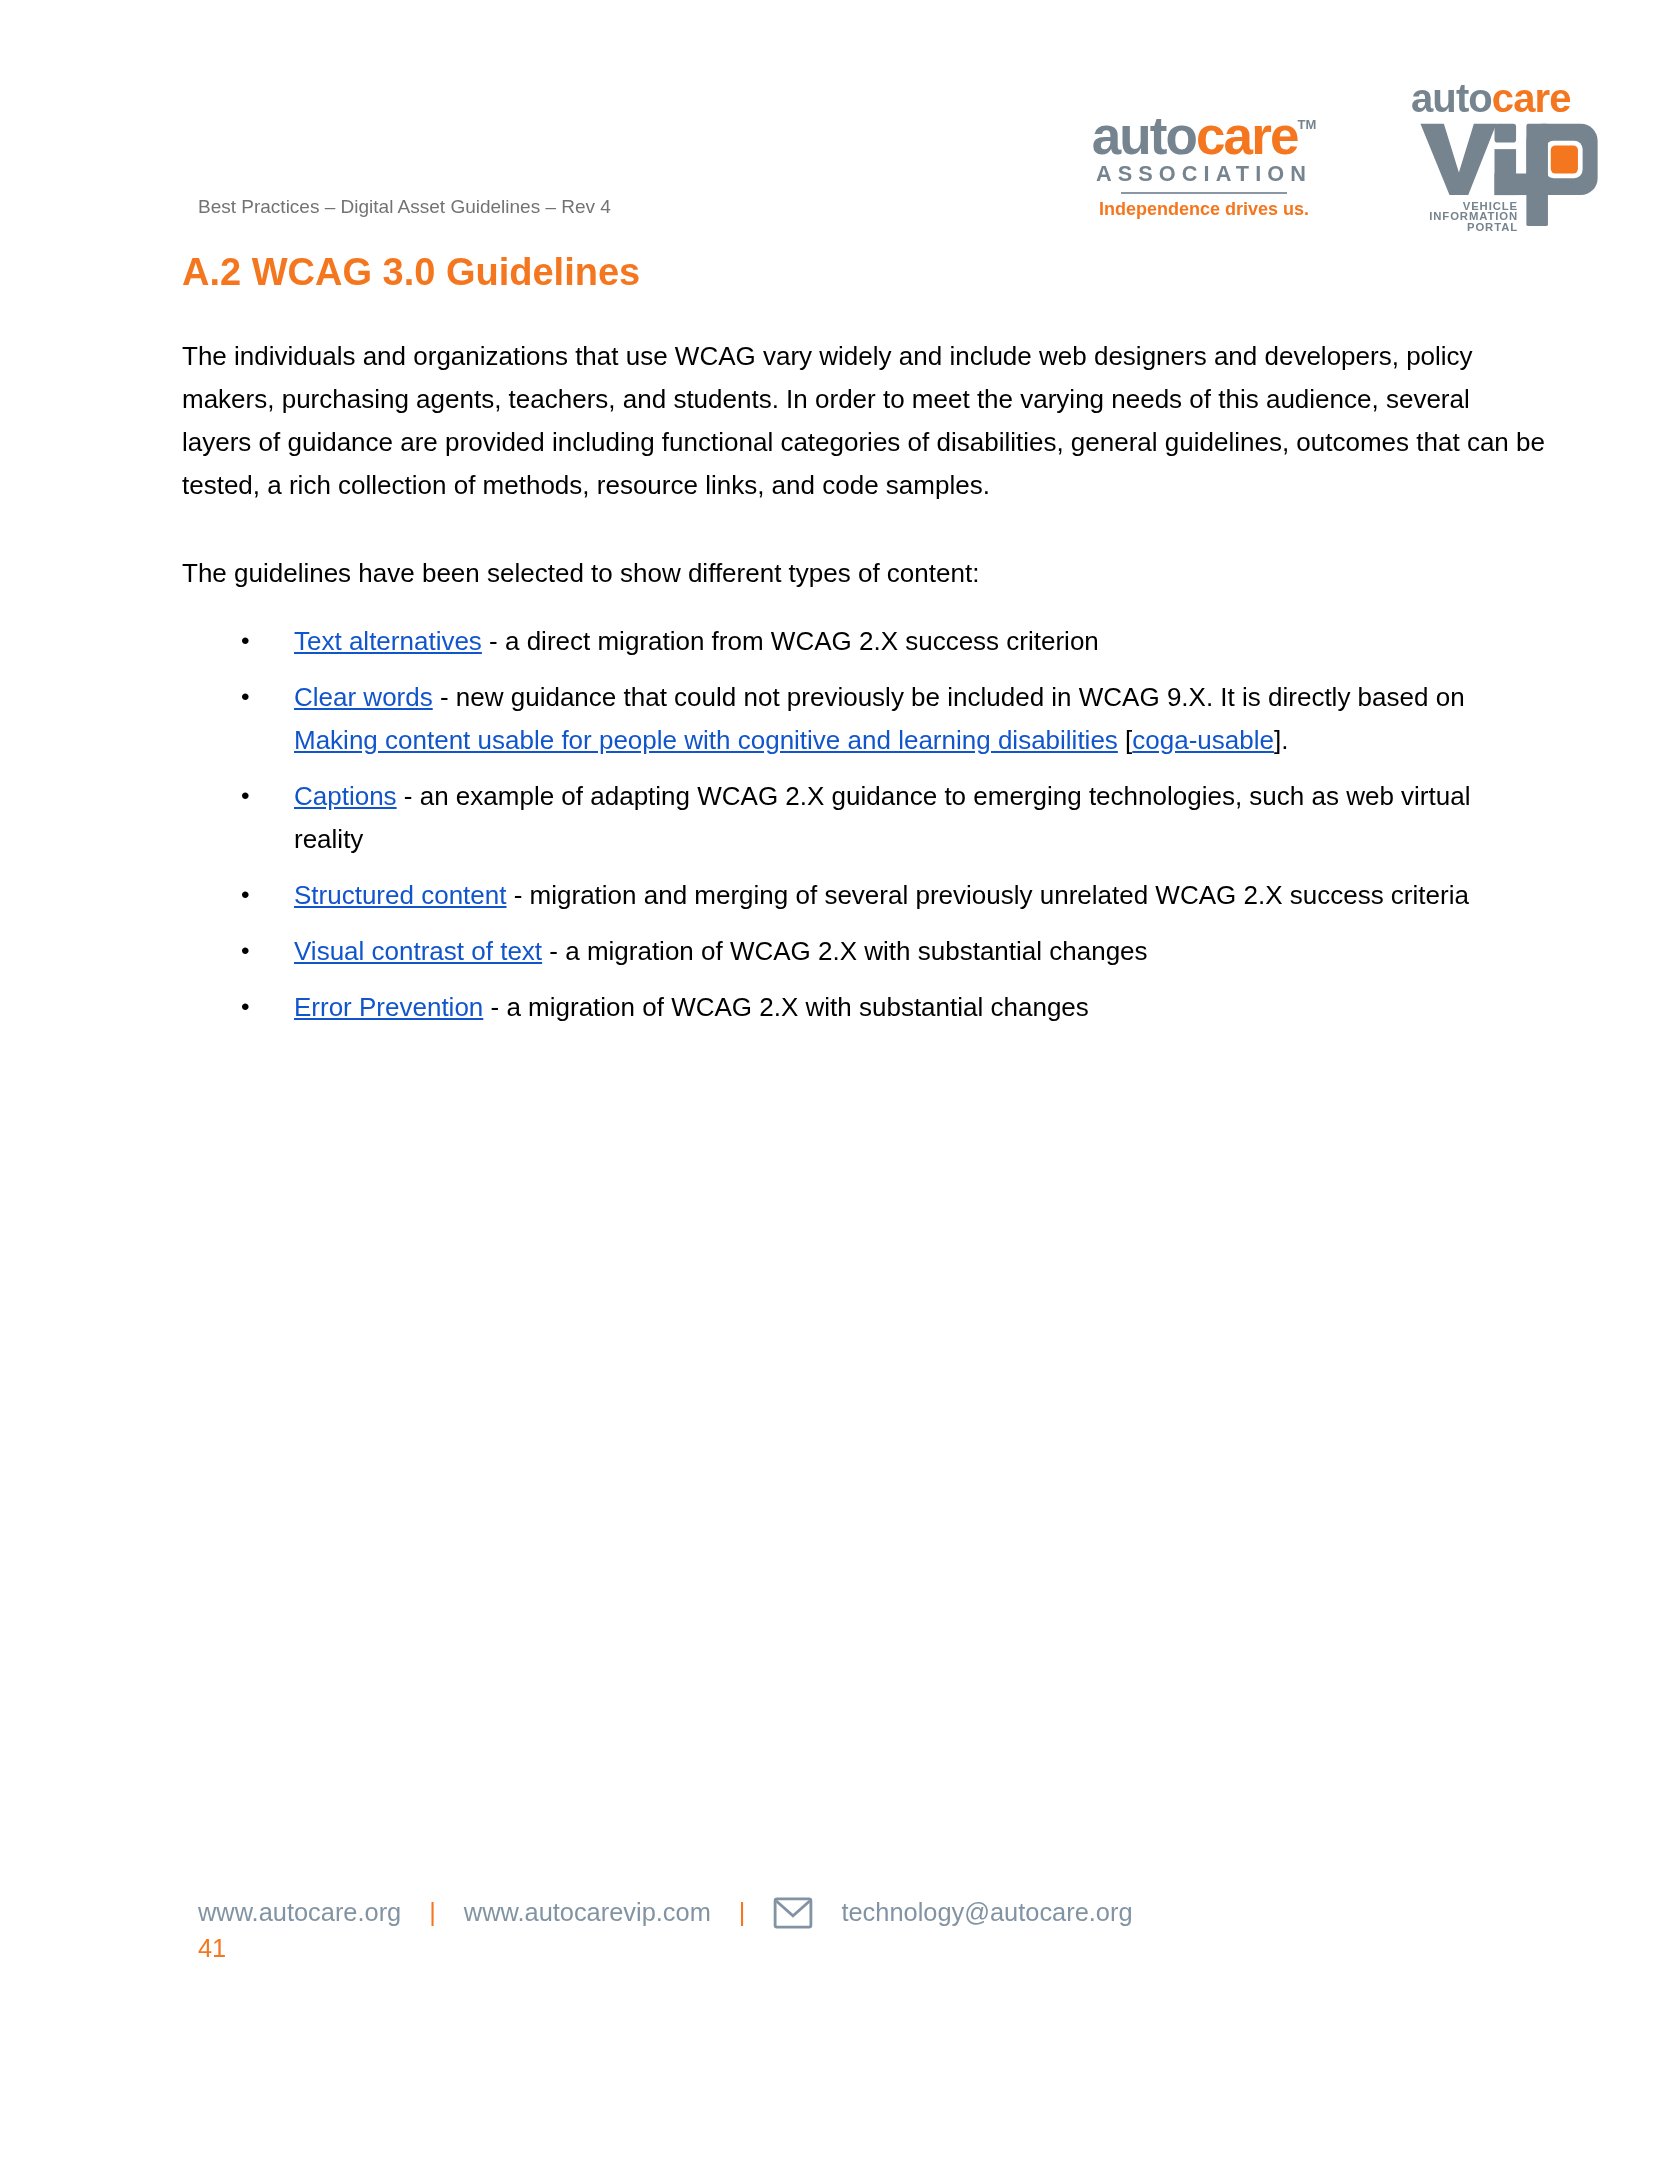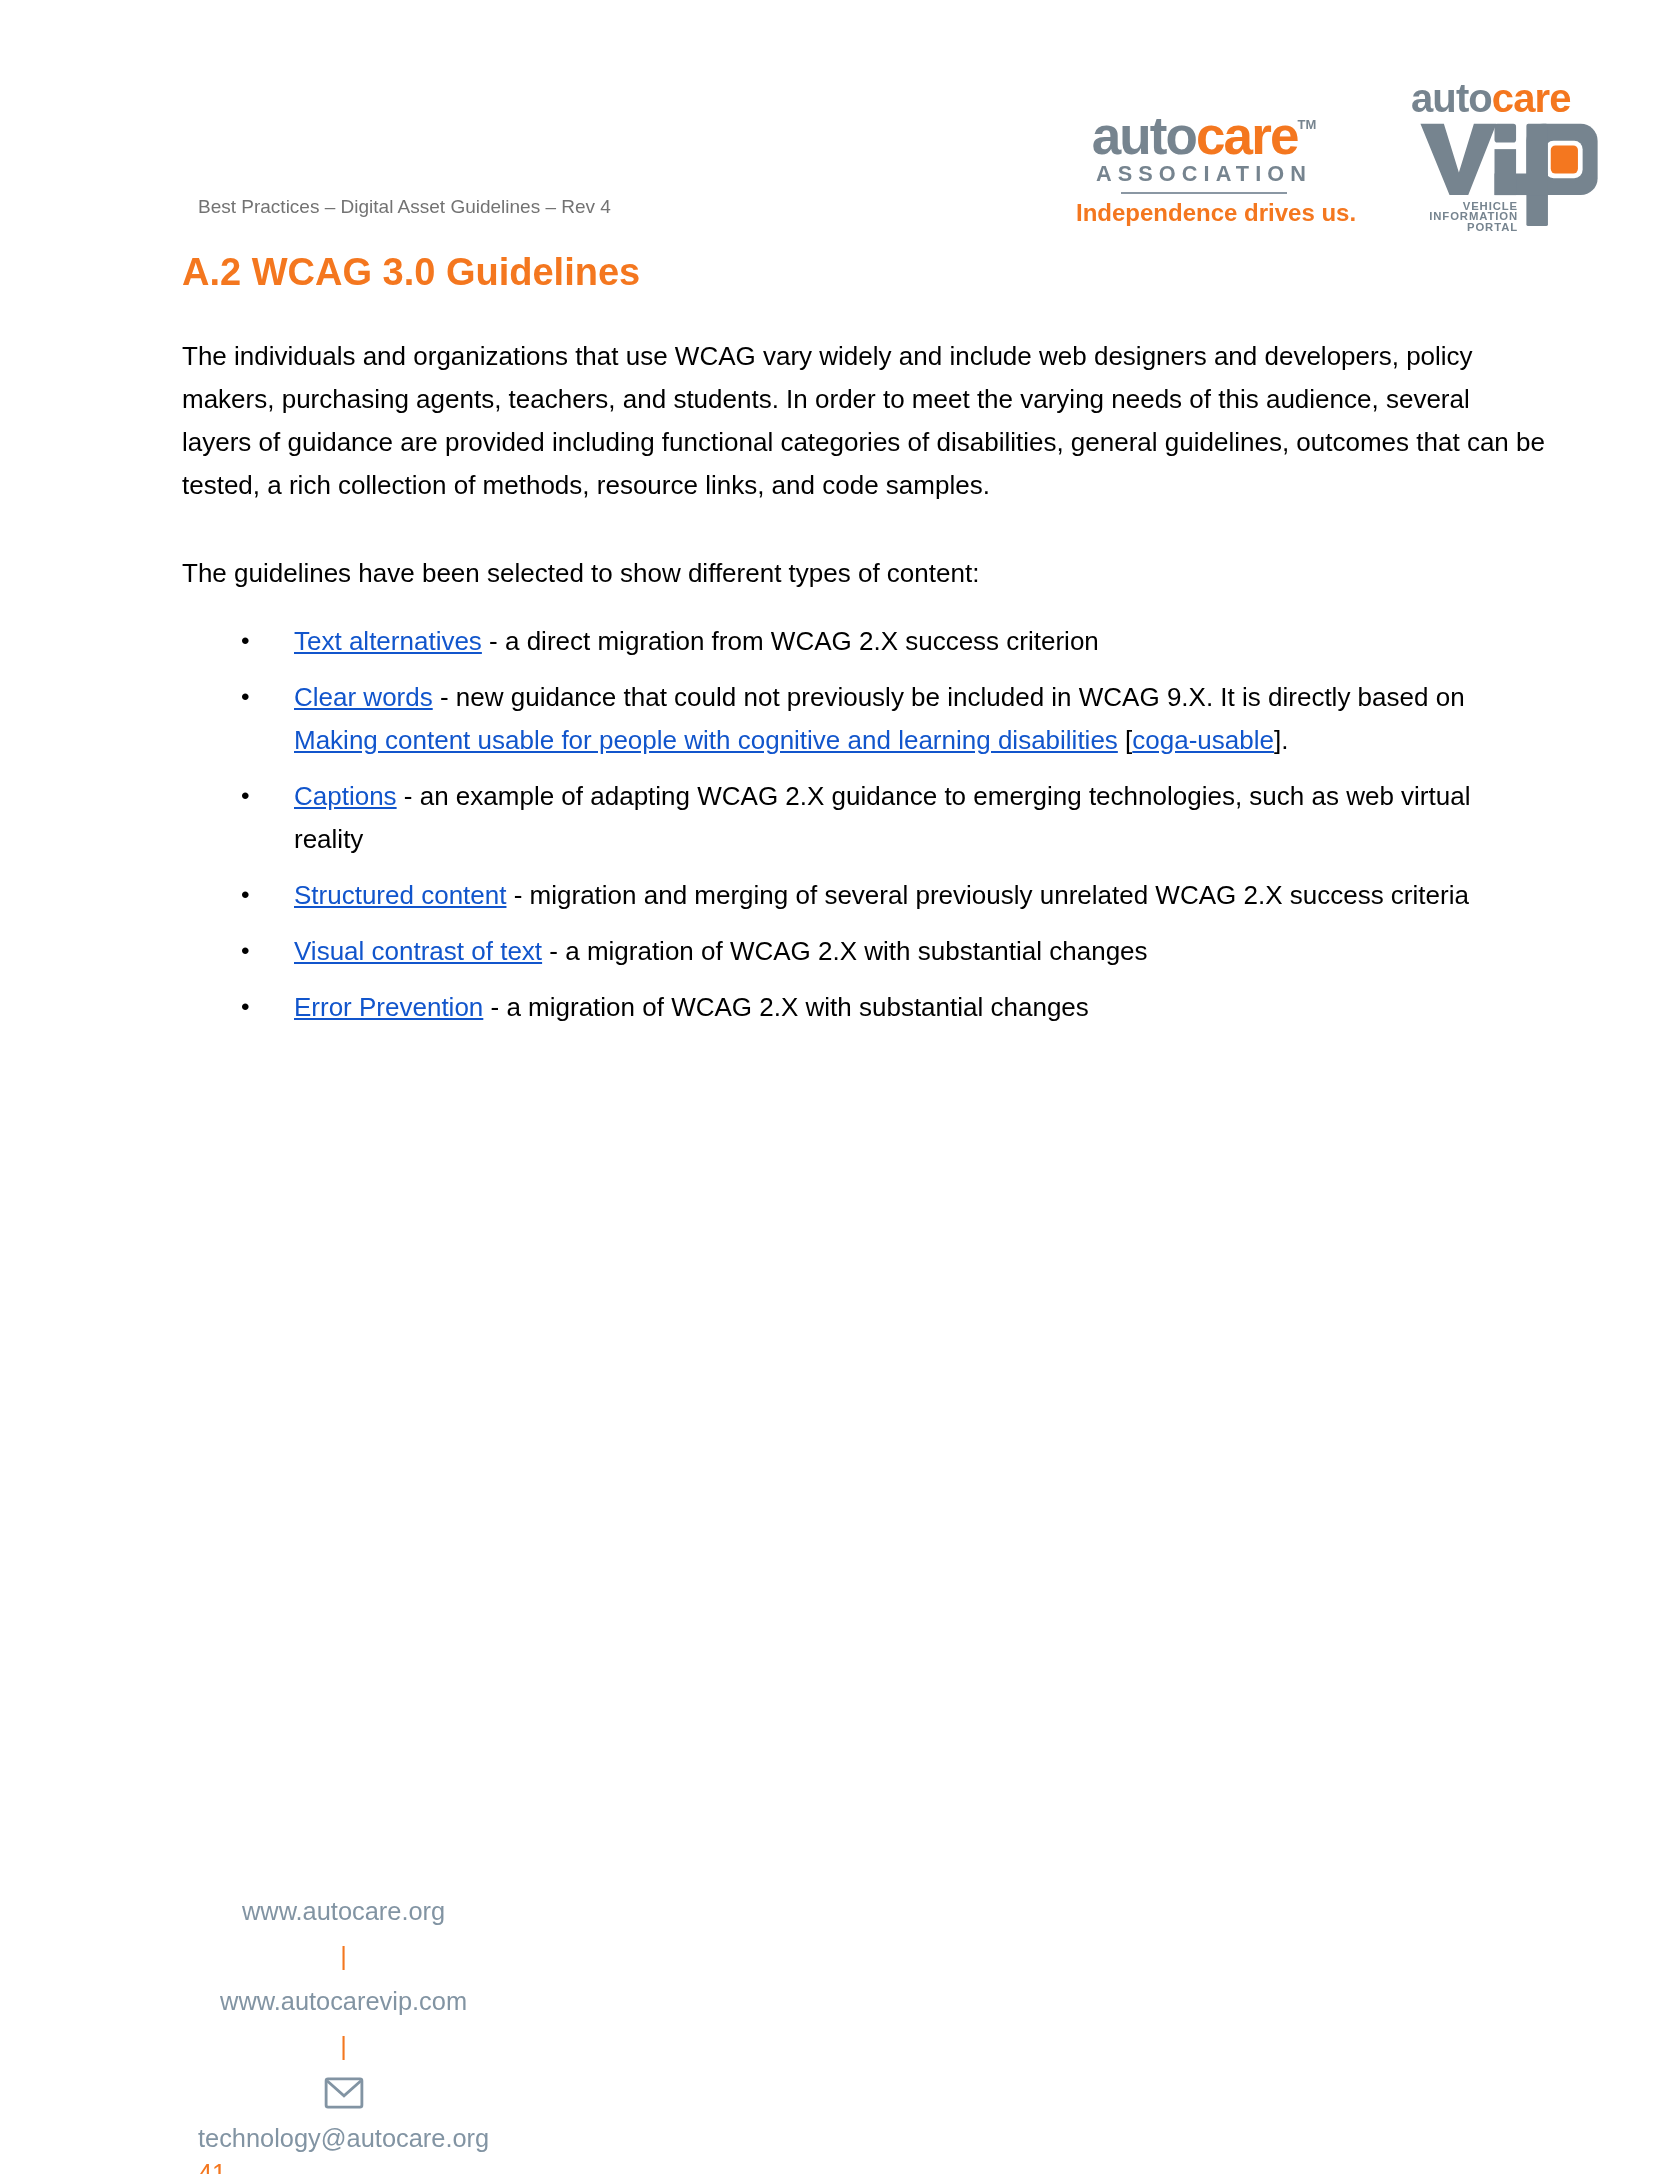--- a/index.html
+++ b/index.html
@@ -19,21 +19,21 @@
   
   .logo-assoc {
     position:absolute; left:1076px; top:100px; width:256px;
     text-align:center; color:#76848F;
   }
   .assoc-brand { font-size:53px; font-weight:bold; letter-spacing:-1.9px; line-height:49px; white-space:nowrap; }
   .assoc-brand .care { color:#F4771F; }
   .assoc-brand .tm { font-size:13px; letter-spacing:0; vertical-align:24.5px; font-weight:bold; }
   .assoc-org { font-size:21.7px; font-weight:bold; letter-spacing:6.1px; margin-top:1px; white-space:nowrap; }
   .assoc-divider { width:166px; height:1.9px; background:#8a97a3; margin:5.6px auto 0 auto; }
-  .assoc-tagline { font-size:24px; font-weight:bold; color:#F4771F; margin-top:4.7px; white-space:nowrap; }
+  .assoc-tagline { font-size:18px; font-weight:bold; color:#F4771F; margin-top:4.7px; white-space:nowrap; }
   
   .logo-vip { position:absolute; left:1403px; top:78px; width:202px; height:179px; color:#76848F; }
   .vip-brand { font-size:40px; font-weight:bold; letter-spacing:-0.9px; margin-left:8px; line-height:41px; white-space:nowrap; }
   .vip-brand .care { color:#F4771F; }
   .vip-mark { position:absolute; left:17px; top:43px; }
   .vip-caption {
     position:absolute; left:0; top:123px; width:115px;
     text-align:right; font-size:11.3px; font-weight:bold;
     letter-spacing:0.9px; line-height:10.4px; color:#76848F;
   }
@@ -46,21 +46,21 @@
   ul.bullets li {
     position:relative; box-sizing:border-box;
     width:1364px; padding-left:112px;
     font-size:26px; line-height:43px;
   }
   ul.bullets li + li { margin-top:13px; }
   ul.bullets .dot { position:absolute; left:59px; top:-0.9px; font-size:24.5px; }
   a.lnk { color:#1155CC; text-decoration:underline; cursor:pointer; }
   
   .footer { position:absolute; left:198px; top:1895px; font-size:25.4px; color:#8294A3; }
-  .footer-row { display:flex; align-items:center; gap:13px; line-height:32px;flex-direction:column; }
+  .footer-row { display:flex; align-items:center; gap:28px; line-height:32px; }
   .footer-sep { color:#F4771F; }
   .mail-icon { display:inline-block; margin-top:1.9px; }
   .page-num { color:#F4771F; margin-top:5.6px; line-height:28px; }
 </style>
 </head>
 <body>
 
 <div class="page">
 
   <div class="header">Best Practices – Digital Asset Guidelines – Rev 4</div>

